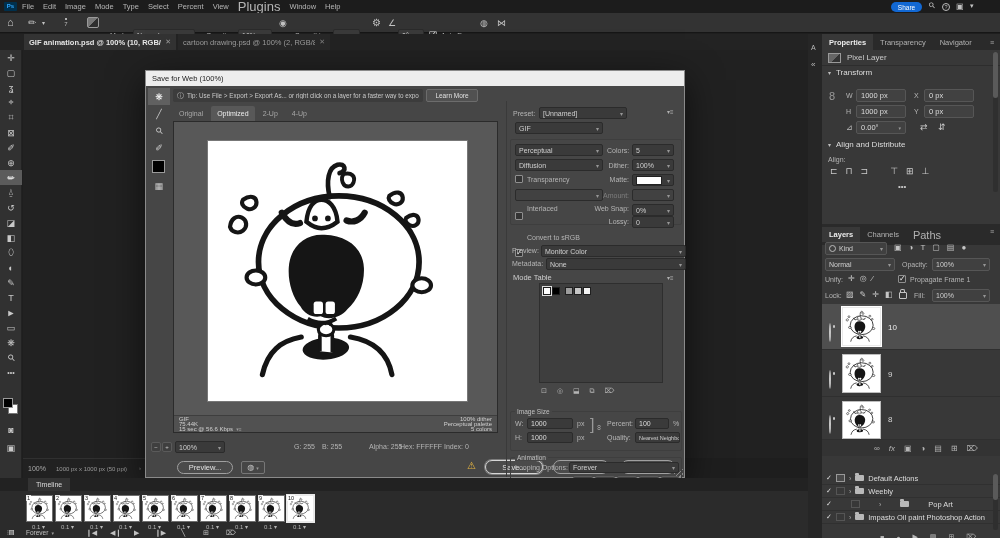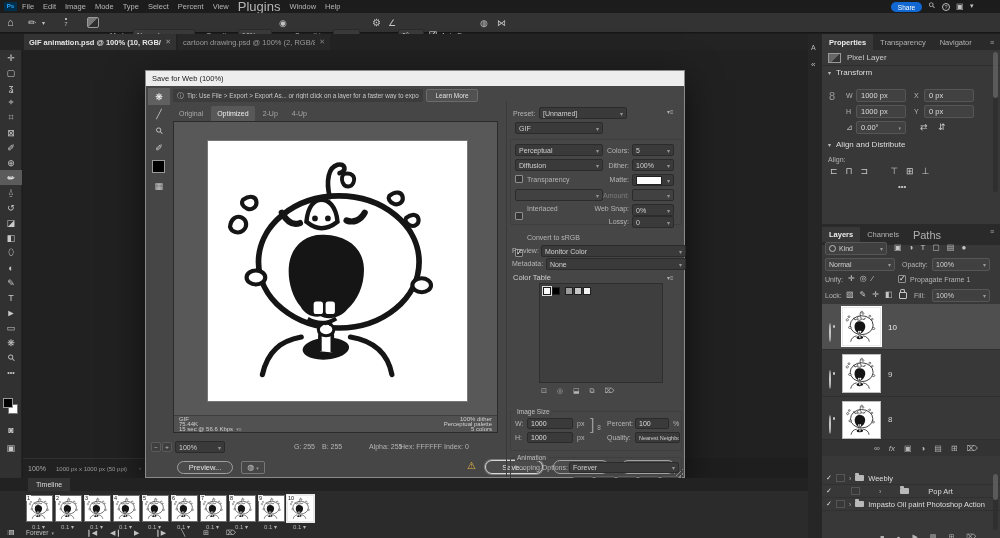--- a/index.html
+++ b/index.html
@@ -345,21 +345,21 @@
       <div class="a dd" style="left:34px;top:144px;width:145px;height:12px">
           <span>Monitor Color</span>
           <span class="c">▾</span>
         </div>
       <span class="a lb" style="left:5px;top:159px">Metadata:</span>
       <div class="a dd" style="left:39px;top:157px;width:140px;height:12px">
           <span>None</span>
           <span class="c">▾</span>
         </div>
 
-      <span class="a" style="left:6px;top:172px;font-size:7.5px;color:#cfcfcf">Color Table</span>
+      <span class="a" style="left:6px;top:172px;font-size:7.5px;color:#cfcfcf">Mode Table</span>
       <span class="a" style="left:160px;top:173px;font-size:6px;color:#b0b0b0">▾≡</span>
       <div class="a" style="left:32px;top:182px;width:124px;height:100px;background:#3e3e3e;border:1px solid #2e2e2e">
         <div class="f" style="padding:3px;gap:1px">
           <span class="swatch" style="outline: rgb(221, 221, 221) solid 1px; background: rgb(255, 255, 255);"></span>
           <span class="swatch" style="background: rgb(0, 0, 0);"></span>
           <span class="swatch" style="margin-left: 4px; background: rgb(156, 156, 156);"></span>
           <span class="swatch" style="background: rgb(198, 198, 198);"></span>
           <span class="swatch" style="background: rgb(242, 242, 242);"></span>
         </div>
       </div>
@@ -564,20 +564,27 @@
       <span>▣</span>
       <span>◑</span>
       <span>▤</span>
       <span>⊞</span>
       <span>⌦</span>
     </div>
 
     <div class="a" style="left:0;top:438px;width:178px;height:60px">
       <div class="f" style="height:12px;gap:4px;padding-left:4px;border-bottom:1px solid #303030">
         <span style="font-size:7px;color:#ddd">✓</span>
+        <span style="width:7px;height:6px;border:1px solid #999;background:#4a4a4a"></span>
+        <span style="font-size:7px;color:#aaa">›</span>
+        <span class="fold"></span>
+        <span style="font-size:7.5px;color:#ddd">Default Actions</span>
+      </div>
+      <div class="f" style="height:12px;gap:4px;padding-left:4px;border-bottom:1px solid #303030">
+        <span style="font-size:7px;color:#ddd">✓</span>
         <span style="width:7px;height:6px;border:1px solid #555"></span>
         <span style="font-size:7px;color:#aaa">›</span>
         <span class="fold"></span>
         <span style="font-size:7.5px;color:#ddd">Weebly</span>
       </div>
       <div class="f" style="height:12px;gap:19px;padding-left:4px;border-bottom:1px solid #303030">
         <span style="font-size:7px;color:#ddd">✓</span>
         <span style="width:7px;height:6px;border:1px solid #555"></span>
         <span style="font-size:7px;color:#aaa">›</span>
         <span class="fold"></span>

